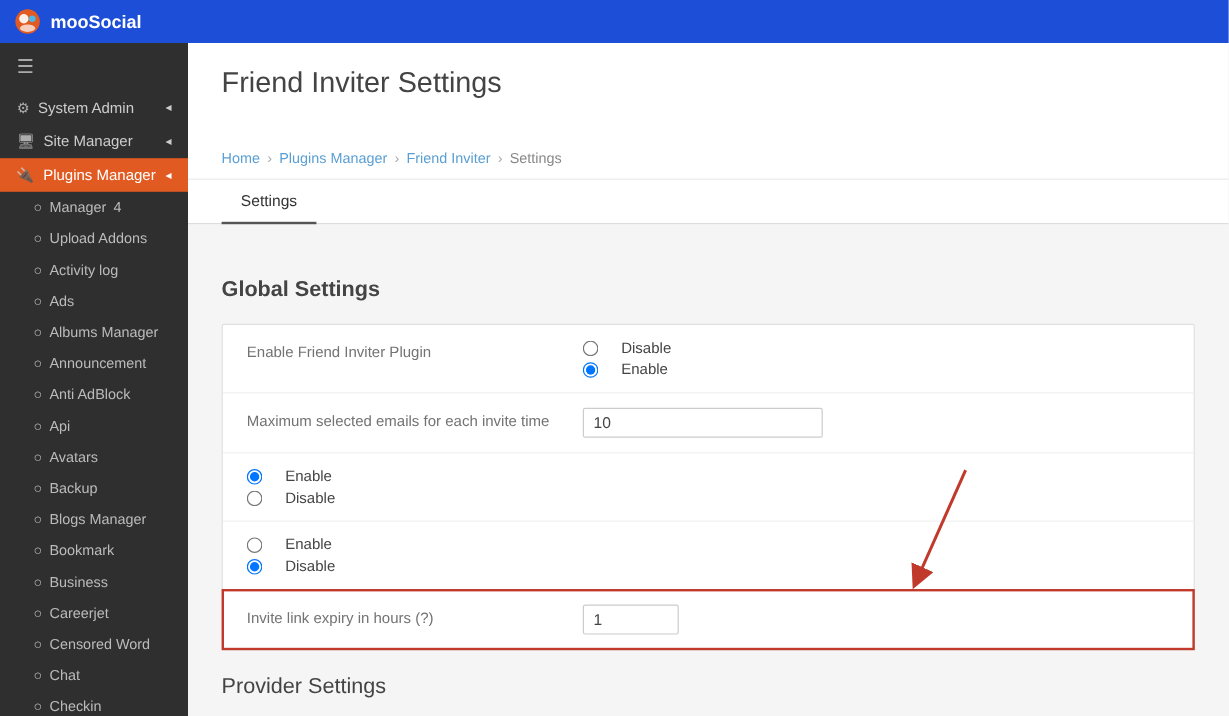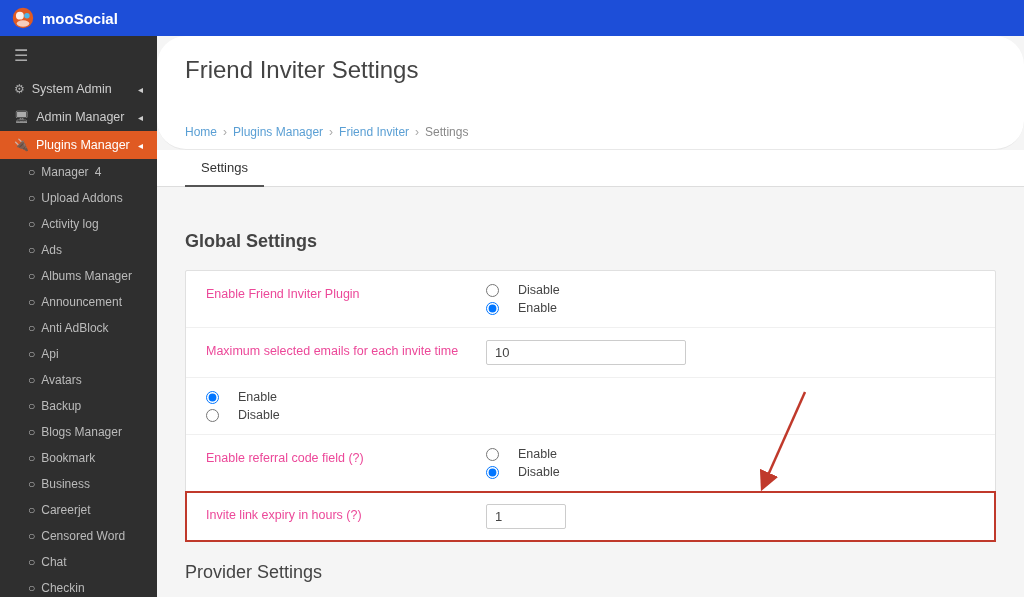--- a/index.html
+++ b/index.html
@@ -82,21 +82,20 @@
       overflow-y: auto;
       display: flex;
       flex-direction: column;
     }
 
     
     .page-header {
       background: #fff;
       padding: 20px 28px 10px;
       border-bottom: 1px solid #e8e8e8;
-      border-radius: 29px;
     }
     .page-title {
       font-size: 24px;
       font-weight: 300;
       color: #444;
       margin-bottom: 8px;
     }
     .breadcrumb {
       display: flex;
       align-items: center;
@@ -155,21 +154,21 @@
       display: flex;
       align-items: flex-start;
       padding: 12px 20px;
       border-bottom: 1px solid #f0f0f0;
       min-height: 44px;
     }
     .form-row:last-child { border-bottom: none; }
     .form-label {
       width: 280px;
       flex-shrink: 0;
-      color: #ec4899;
+      color: #737373;
       font-size: 12.5px;
       padding-top: 2px;
       line-height: 1.5;
     }
     .form-control {
       flex: 1;
       display: flex;
       flex-direction: column;
       gap: 4px;
     }
@@ -239,21 +238,21 @@
     <div class="sidebar-menu-btn">☰</div>
 
     <div class="sidebar-item">
       <span class="sidebar-icon">⚙</span>
       <span>System Admin</span>
       <span class="sidebar-chevron">◂</span>
     </div>
 
     <div class="sidebar-item">
       <span class="sidebar-icon">🖥</span>
-      <span>Admin Manager</span>
+      <span>Site Manager</span>
       <span class="sidebar-chevron">◂</span>
     </div>
 
     <div class="sidebar-item active">
       <span class="sidebar-icon">🔌</span>
       <span>Plugins Manager</span>
       <span class="sidebar-chevron">◂</span>
     </div>
 
     <div class="sidebar-sub-item">
@@ -382,21 +381,20 @@
               <span>Enable</span>
             </label>
             <label class="radio-option">
               <input type="radio" name="auto_add" style="">
               <span>Disable</span>
             </label>
           </div>
         </div>
 
         <div class="form-row">
-          <div class="form-label">Enable referral code field (?)</div>
           <div class="form-control">
             <label class="radio-option">
               <input type="radio" name="referral_code" style="">
               <span>Enable</span>
             </label>
             <label class="radio-option">
               <input type="radio" name="referral_code" checked="" style="">
               <span>Disable</span>
             </label>
           </div>

